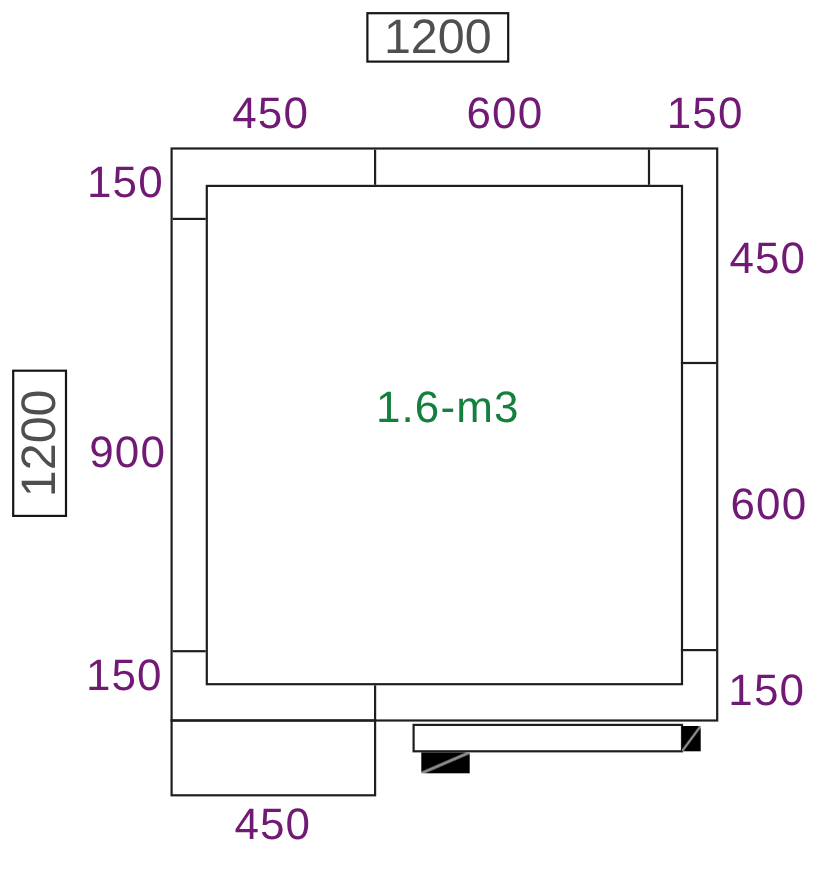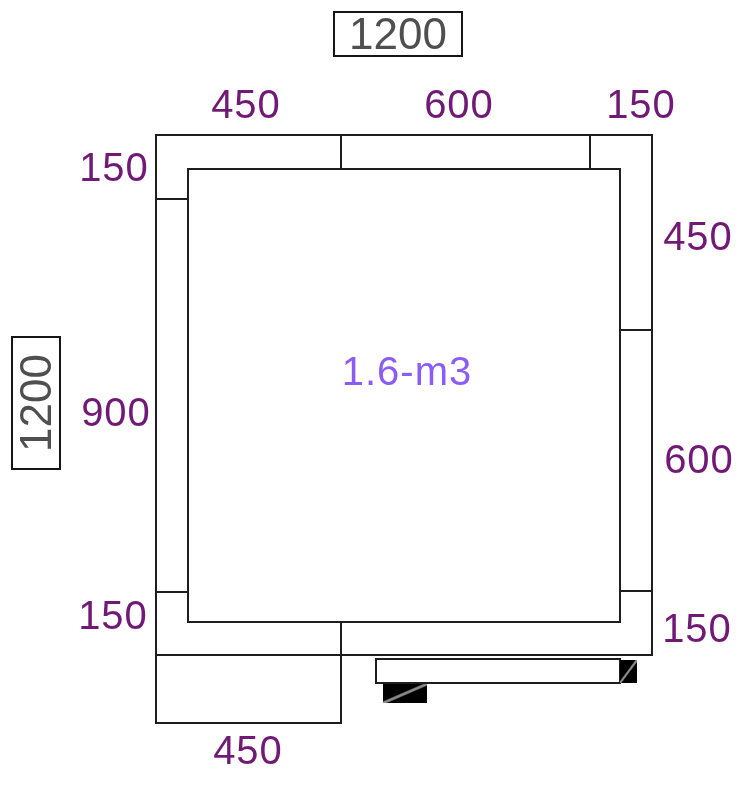--- a/index.html
+++ b/index.html
@@ -46,21 +46,21 @@
   .rot { transform: rotate(-90deg); white-space: nowrap; }
   
   .center-note {
     position: absolute;
     left: 407px;
     top: 371px;
     transform: translate(-50%, -50%);
     text-align: center;
     font-size: 40px;
     line-height: 45px;
-    color: #8b5cf6;
+    color: #15803d;
     white-space: nowrap;
     letter-spacing: 1px;
   }
   
   .block {
     position: absolute;
     background: linear-gradient(to bottom right, #000000 44%, #8a8a8a 48%, #8a8a8a 52%, #000000 56%);
   }
 </style>
 </head>

